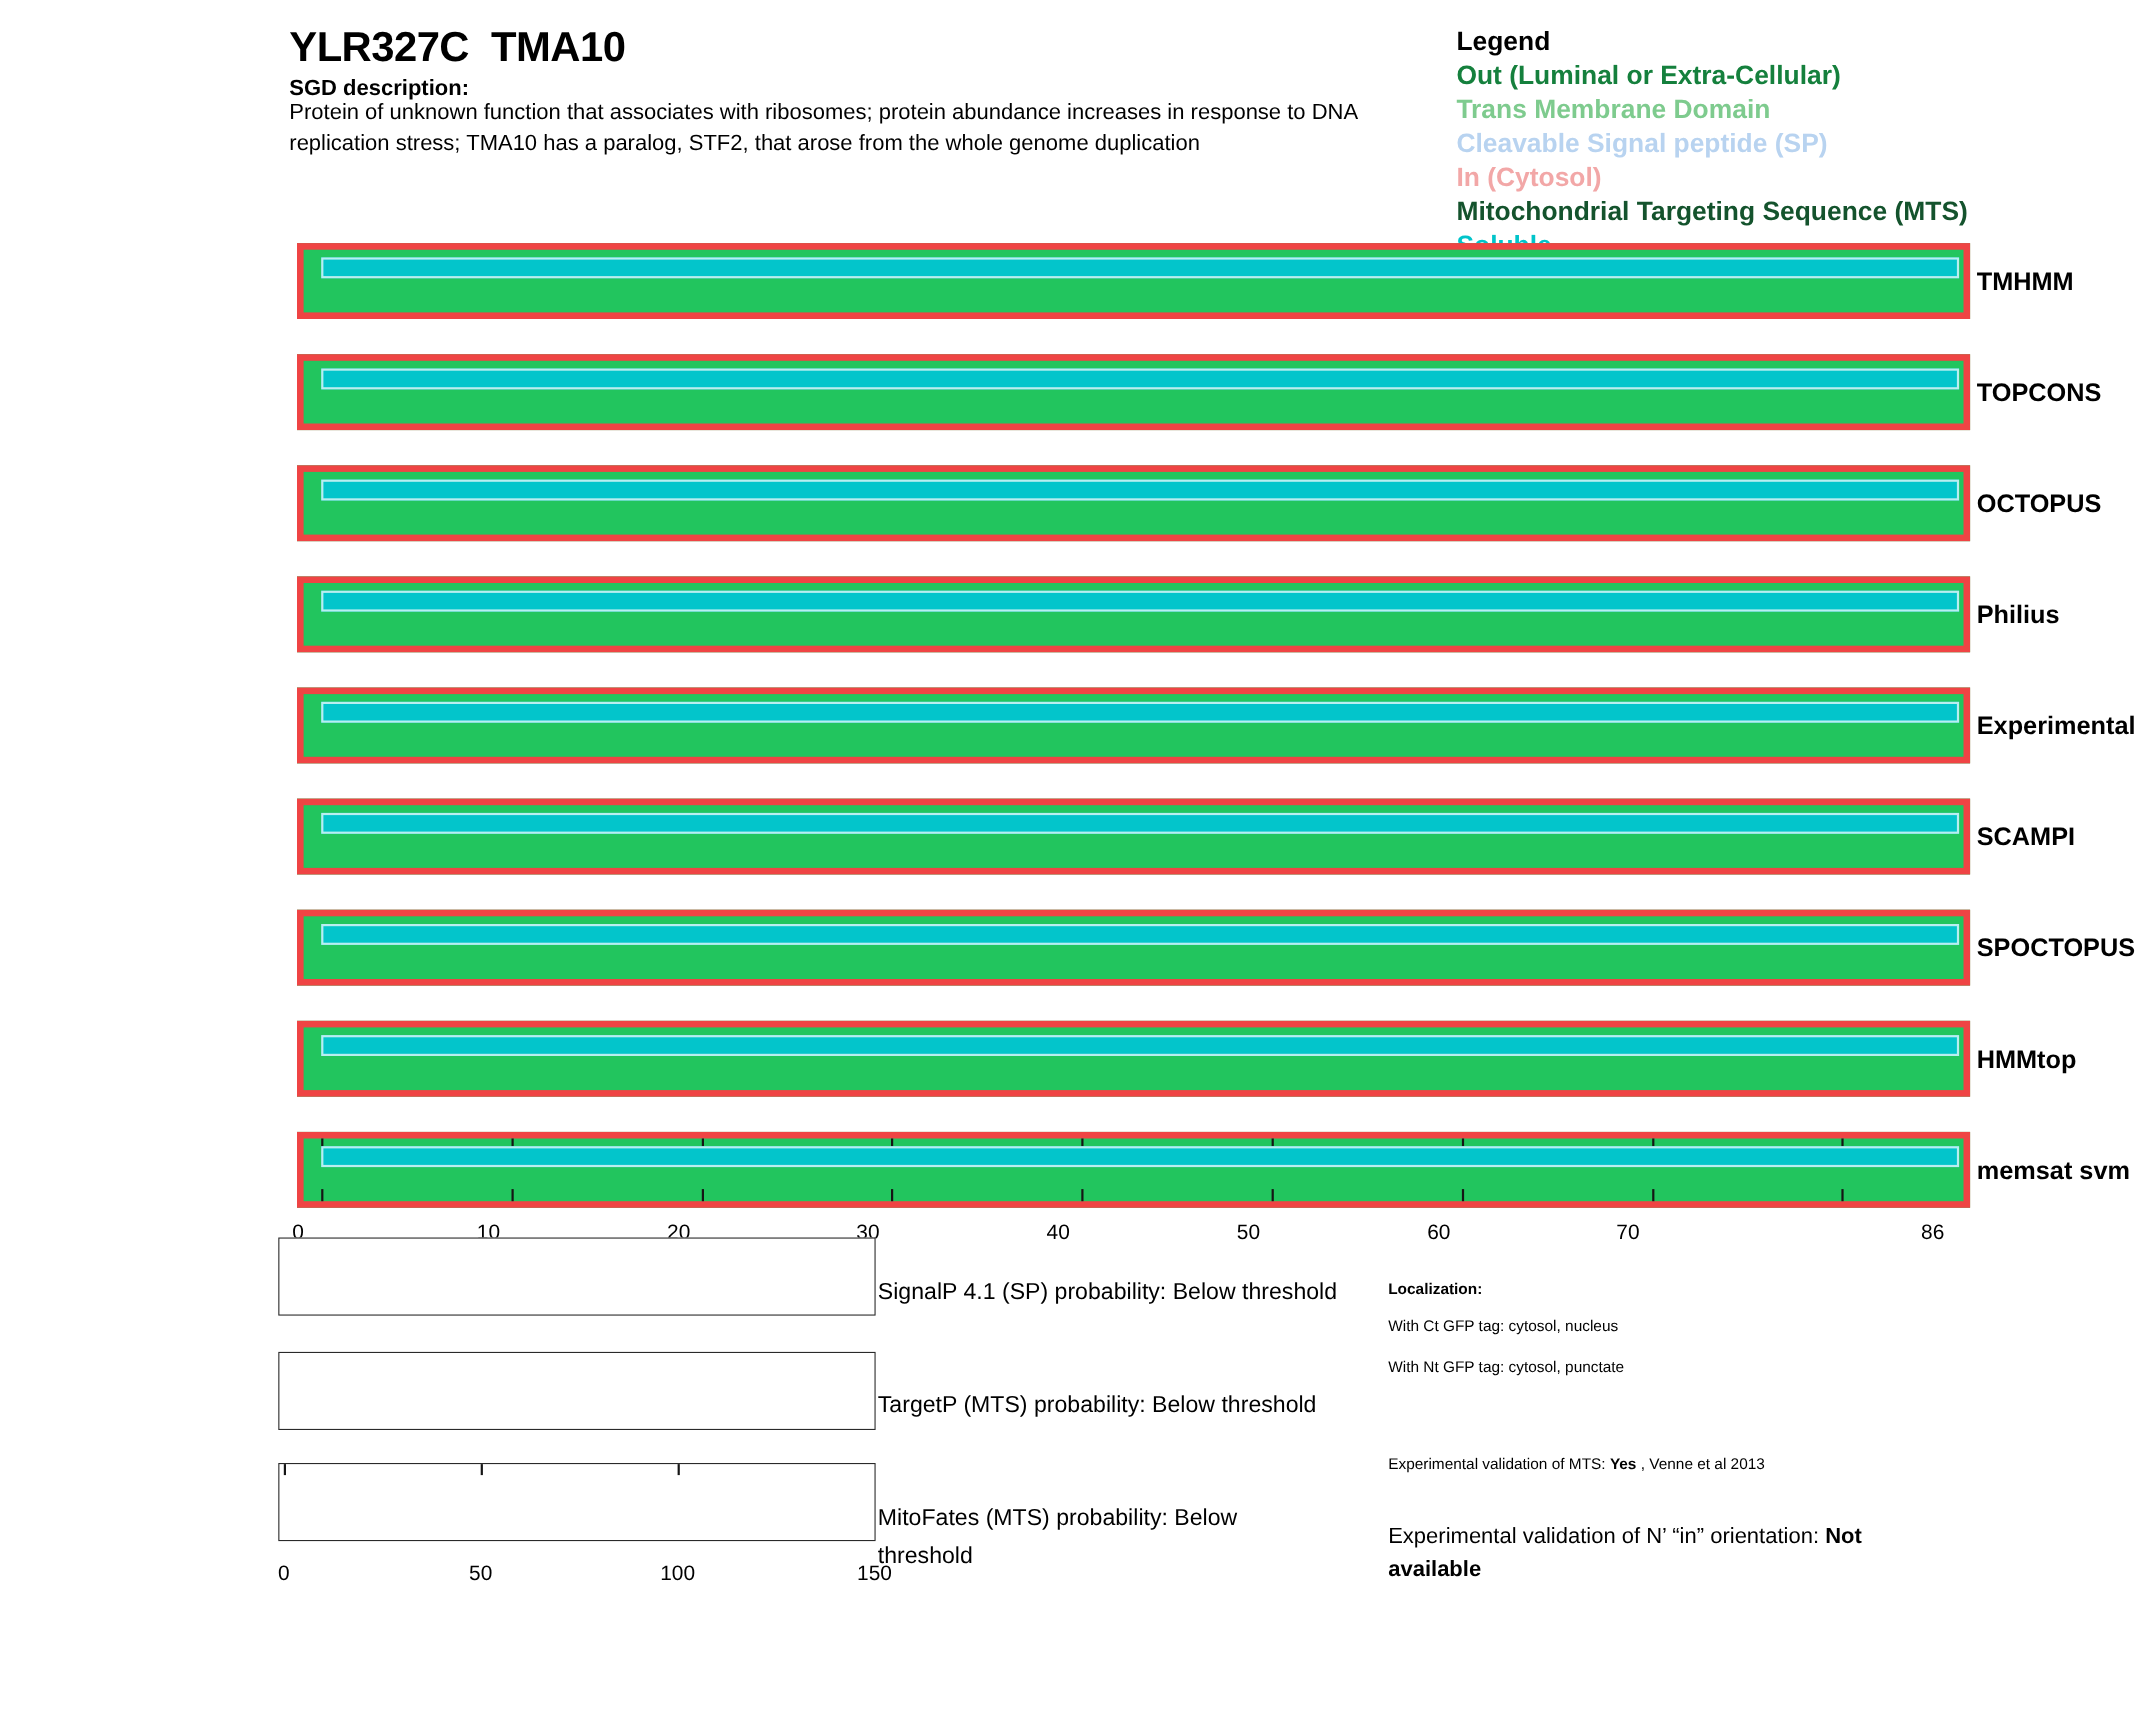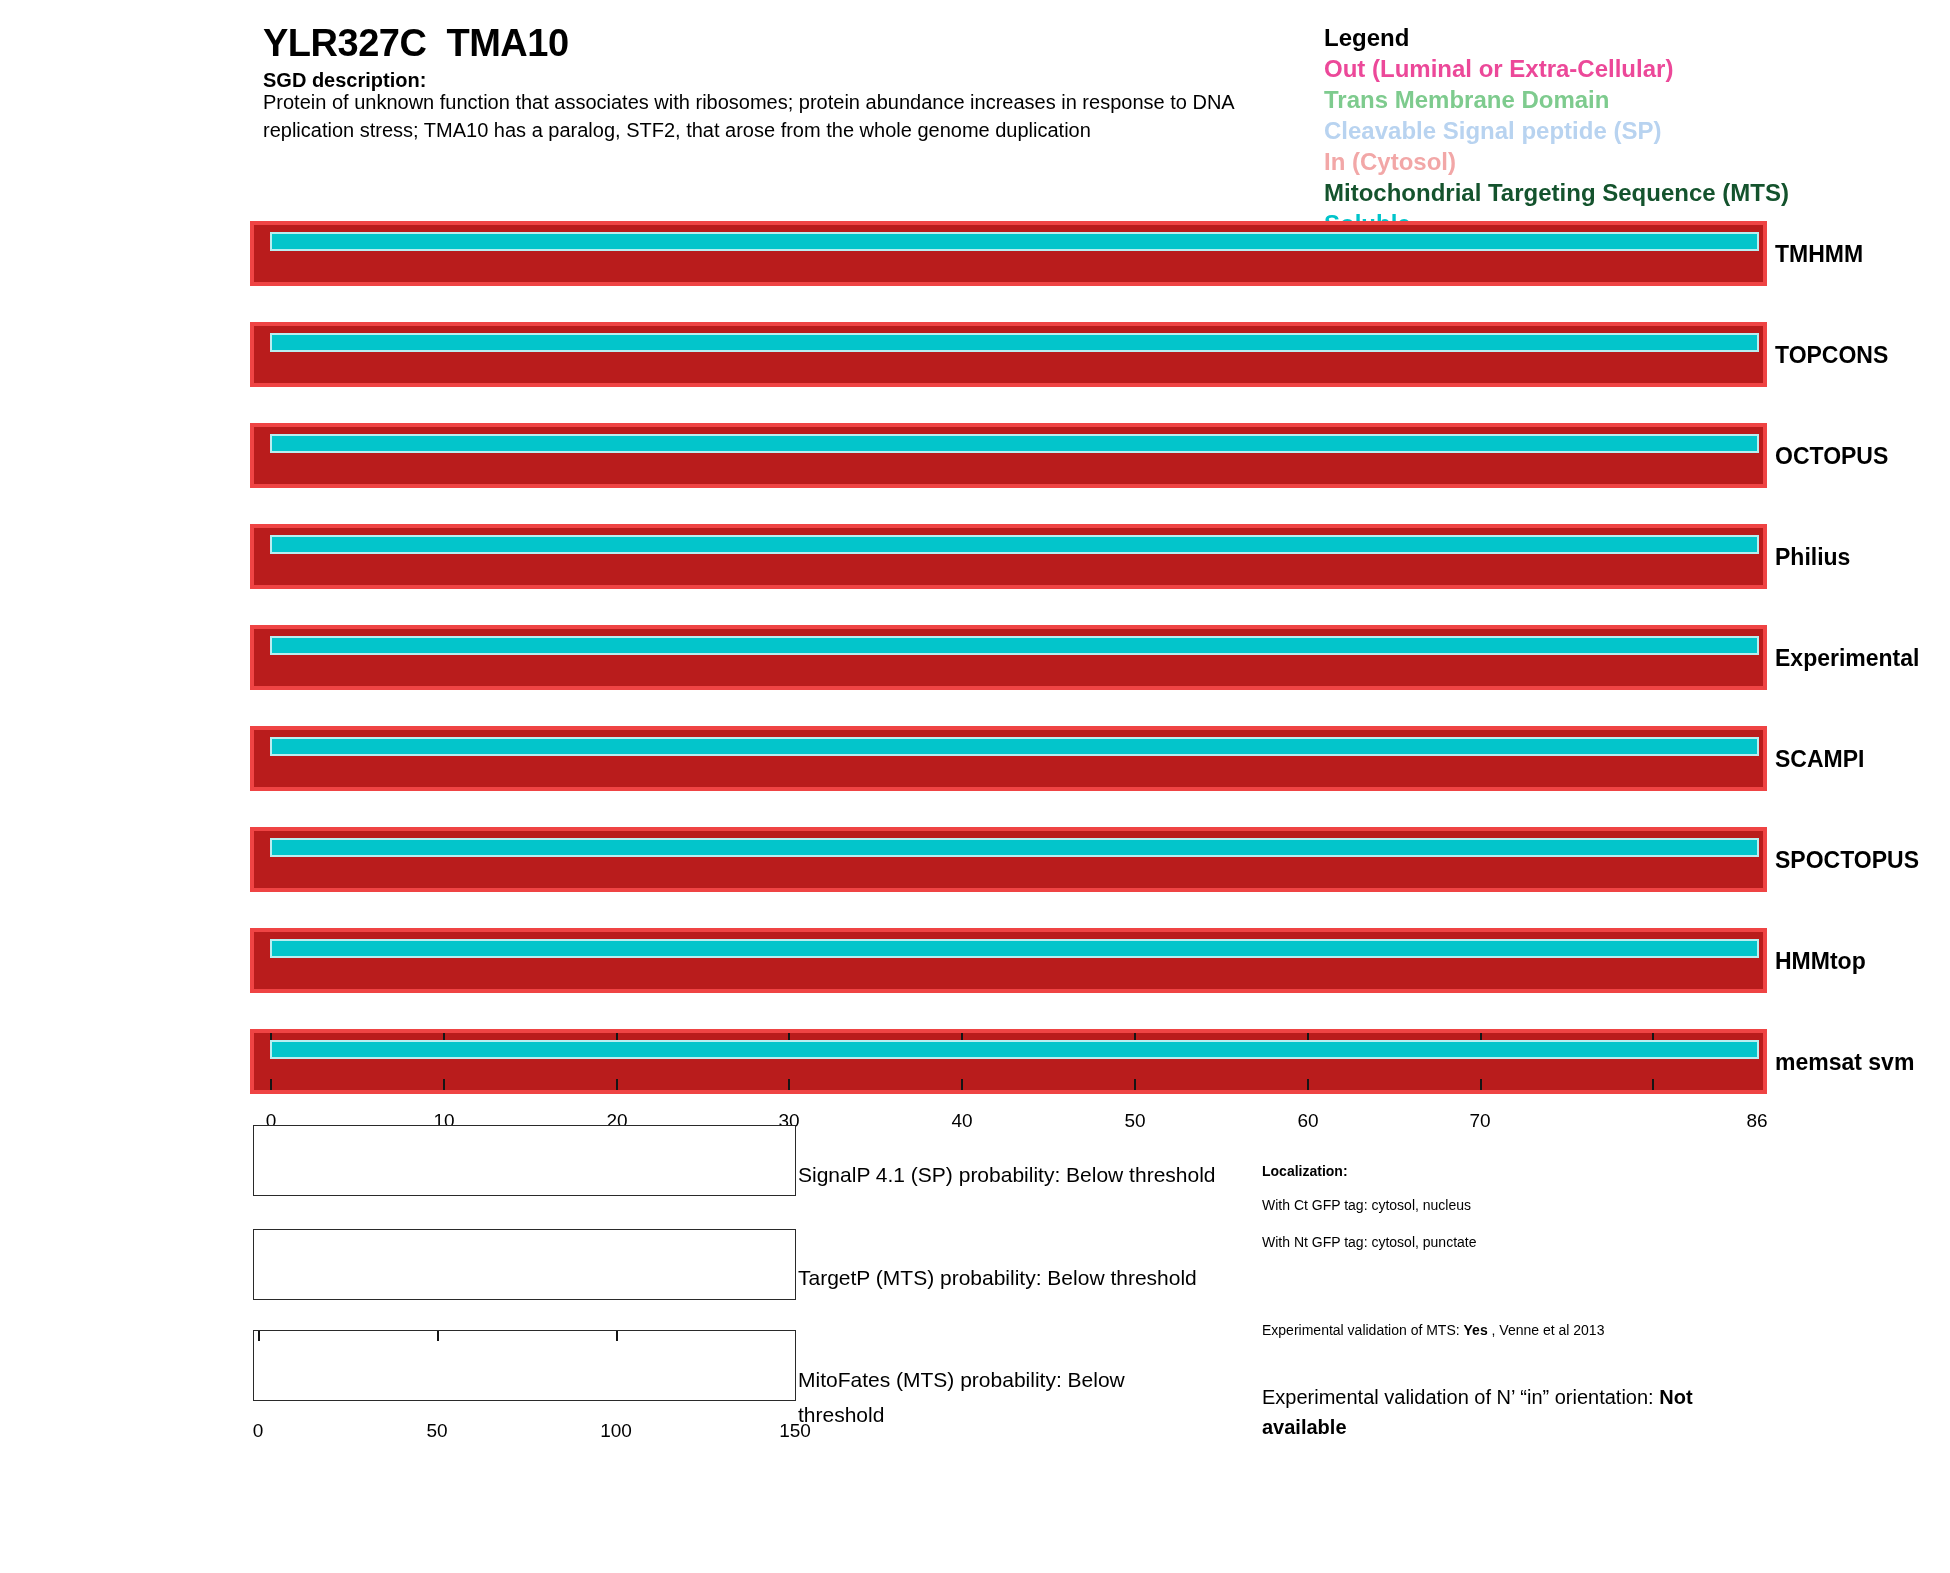--- a/index.html
+++ b/index.html
@@ -15,22 +15,22 @@
   .sgd-label{left:263px;top:53px;font-size:20px;font-weight:bold;}
   .sgd-desc{left:263px;top:72px;font-size:20px;line-height:28px;width:1100px;}
 
   
   .legend{left:1324px;top:6px;width:560px;}
   .legend .hdr{font-size:24px;font-weight:bold;line-height:31px;color:#000;}
   .legend .item{font-size:24px;font-weight:bold;line-height:31px;white-space:nowrap;}
 
   
   .track{
-    position:absolute;left:250px;width:1509px;height:57px;
-    border:4px solid #ef4444;background:#b91c1c;
+    position:absolute;left:270px;width:1509px;height:57px;
+    border:6px solid #ef4444;background:#22c55e;
   }
   .bar{
     position:absolute;left:16px;top:7px;width:1485px;height:15px;
     border:2px solid #b9eef0;background:#03c5cb;
   }
   .track-label{
     position:absolute;left:100%;margin-left:12px;top:50%;transform:translateY(-50%);
     font-size:23px;font-weight:bold;white-space:nowrap;
   }
   .tk{position:absolute;width:2px;height:11px;background:#151515;}
@@ -63,21 +63,21 @@
 
 <div class="abs page-title">YLR327C  TMA10</div>
 <div class="abs sgd-label">SGD description:</div>
 <div class="abs sgd-desc">
   <div>Protein of unknown function that associates with ribosomes; protein abundance increases in response to DNA</div>
   <div>replication stress; TMA10 has a paralog, STF2, that arose from the whole genome duplication</div>
 </div>
 
 <div class="abs legend">
   <div class="hdr">Legend</div>
-  <div class="item" style="color: #ec4899;">Out (Luminal or Extra-Cellular)</div>
+  <div class="item" style="color: #15803d;">Out (Luminal or Extra-Cellular)</div>
   <div class="item" style="color: rgb(126, 203, 142);">Trans Membrane Domain</div>
   <div class="item" style="color: rgb(184, 211, 240);">Cleavable Signal peptide (SP)</div>
   <div class="item" style="color: rgb(242, 167, 167);">In (Cytosol)</div>
   <div class="item" style="color: #14532d;">Mitochondrial Targeting Sequence (MTS)</div>
   <div class="item" style="color: rgb(0, 196, 202);">Soluble</div>
 </div>
 
 <div class="track" style="top:221px">
   <div class="bar" style="background: rgb(3, 197, 203);"></div>
   <div class="track-label">TMHMM</div>

